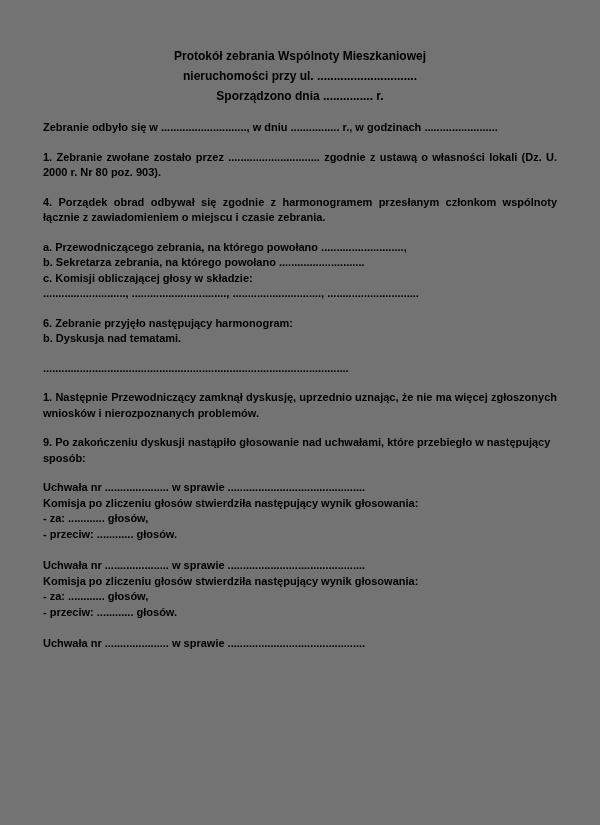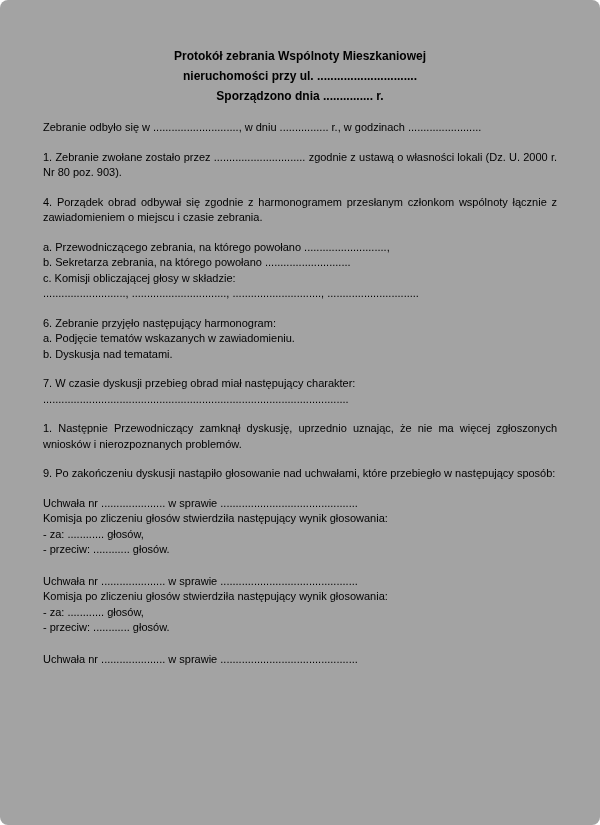--- a/index.html
+++ b/index.html
@@ -6,37 +6,36 @@
     margin: 0;
     padding: 0;
     background: #ffffff;
   }
   .page {
     box-sizing: border-box;
     width: 600px;
     height: 825px;
     margin: 0 auto;
     padding: 46px 43px 0 43px;
-    background: #a3a3a3;
+    background: #737373;
     color: #000000;
     font-family: "Liberation Sans", sans-serif;
     font-size: 11px;
     line-height: 15.5px;
     overflow: hidden;
-    border-radius: 8px;
   }
   .title {
     margin: 0 0 14px 0;
     font-size: 12px;
     font-weight: bold;
     text-align: center;
     line-height: 20px;
   }
   .title span { display: block; }
-  p { margin: 0 0 14px 0; }
+  p { margin: 0 0 14px 0; font-weight: bold; }
   .just { text-align: justify; }
   .line { display: block; }
   .res { margin: 0 0 16px 0; }
   .final { margin: 0; }
 </style>
 </head>
 <body>
 
 <div class="page">
 
@@ -56,26 +55,24 @@
 
   <p>
     <span class="line">a. Przewodniczącego zebrania, na którego powołano ...........................,</span>
     <span class="line">b. Sekretarza zebrania, na którego powołano ............................</span>
     <span class="line">c. Komisji obliczającej głosy w składzie:</span>
     <span class="line">..........................., ..............................., ............................., ..............................</span>
   </p>
 
   <p>
     <span class="line">6. Zebranie przyjęło następujący harmonogram:</span>
-    <span class="line">a. Podjęcie tematów wskazanych w zawiadomieniu.</span>
     <span class="line">b. Dyskusja nad tematami.</span>
   </p>
 
   <p>
-    <span class="line">7. W czasie dyskusji przebieg obrad miał następujący charakter:</span>
     <span class="line">....................................................................................................</span>
   </p>
 
   <p class="just">1. Następnie Przewodniczący zamknął dyskusję, uprzednio uznając, że nie ma więcej zgłoszonych wniosków i nierozpoznanych problemów.</p>
 
   <p>9. Po zakończeniu dyskusji nastąpiło głosowanie nad uchwałami, które przebiegło w następujący sposób:</p>
 
   <p class="res">
     <span class="line">Uchwała nr ..................... w sprawie .............................................</span>
     <span class="line">Komisja po zliczeniu głosów stwierdziła następujący wynik głosowania:</span>

